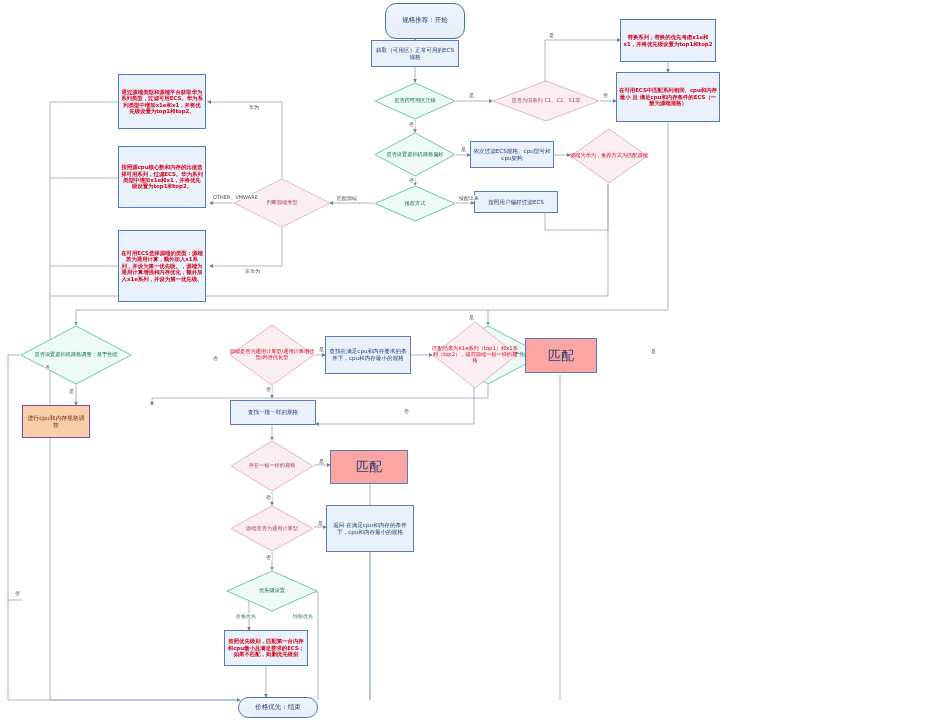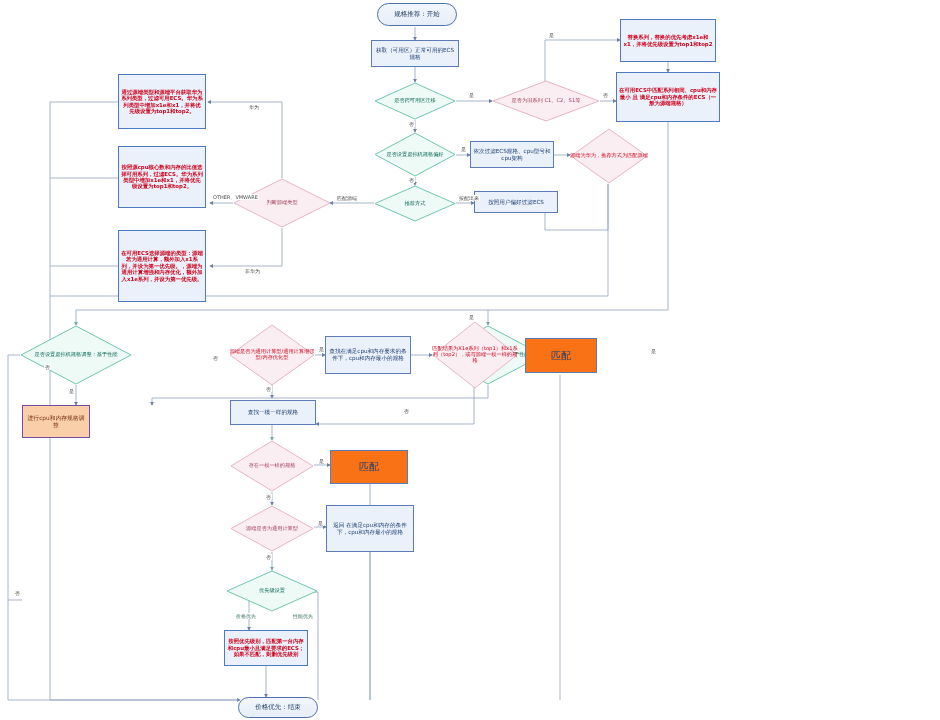--- a/index.html
+++ b/index.html
@@ -19,21 +19,21 @@
   
   .proc{border:1px solid #5b7cb8;background:#eaf1fb;color:#1d3d72;font-size:5.6px;}
 
   
   .proc-orange{border:1px solid #7a4a9e;background:#f8cfa8;color:#7a2f10;font-size:5.8px;}
 
   
   .proc-red{border:1px solid #4e79c4;background:#eaf1fb;color:#d0021b;font-size:5.4px;font-weight:bold;}
 
   
-  .matchbox{border:1px solid #5b7cb8;background:#f97316;color:#1d3d72;font-size:10px;}
+  .matchbox{border:1px solid #5b7cb8;background:#fca5a5;color:#1d3d72;font-size:13px;}
 
   
   .dia{position:absolute;}
   .dia .shape{position:absolute;left:0;top:0;width:100%;height:100%;}
   .dia .txt{position:absolute;left:0;top:0;width:100%;height:100%;display:flex;
             align-items:center;justify-content:center;text-align:center;line-height:1.15;}
   .dia.green .txt{color:#0b6b55;font-size:5.2px;}
   .dia.pink .txt{color:#a33b5a;font-size:5.2px;}
   .dia.pink-red .txt{color:#d0021b;font-size:5.2px;}
 
@@ -137,21 +137,21 @@
 
       <path d="M249,598 L249,625 L249,630" marker-end="url(#ah)"></path>
       <path d="M296,592 L318,592 L318,700"></path>
 
       <path d="M266,663 L266,697" marker-end="url(#ah)"></path>
 
       <path d="M8,600 L8,700 L240,700"></path>
     </g>
   </svg>
 
-  <div class="node term" style="left:377px;top:3px;width:80px;height:23px;">
+  <div class="node term" style="left:385px;top:3px;width:80px;height:36px;border-radius:11px;">
     <span>规格推荐：开始</span>
   </div>
 
   <div class="node proc" style="left:371px;top:40px;width:88px;height:27px;">
     <span>获取（可用区）正常可用的ECS规格</span>
   </div>
 
   <div class="dia green" style="left:374px;top:82px;width:82px;height:38px;">
     <svg class="shape" viewBox="0 0 82 38">
       <polygon points="41,1 81,19 41,37 1,19" fill="#eefaf6" stroke="#6fc7b0" stroke-width="1"></polygon>

